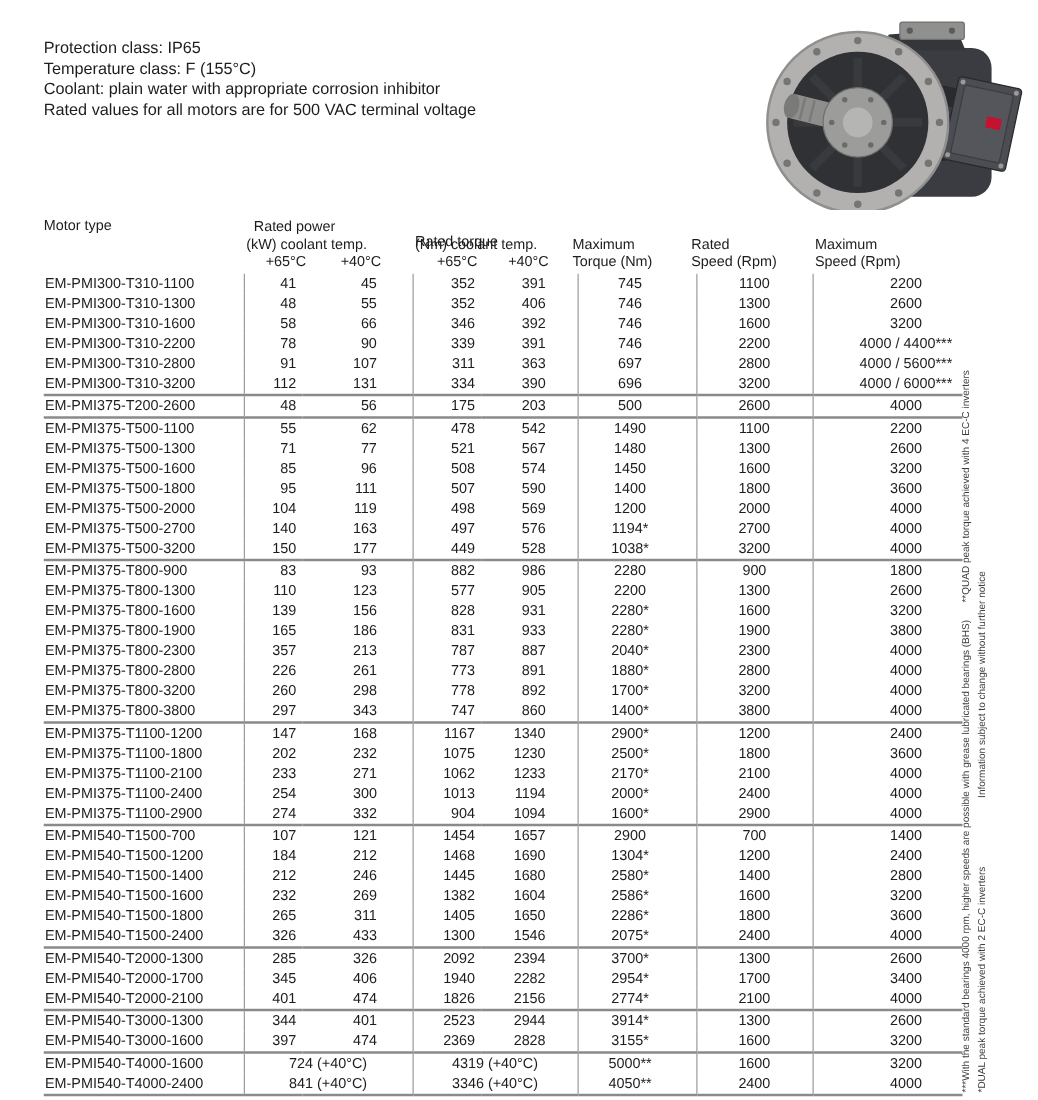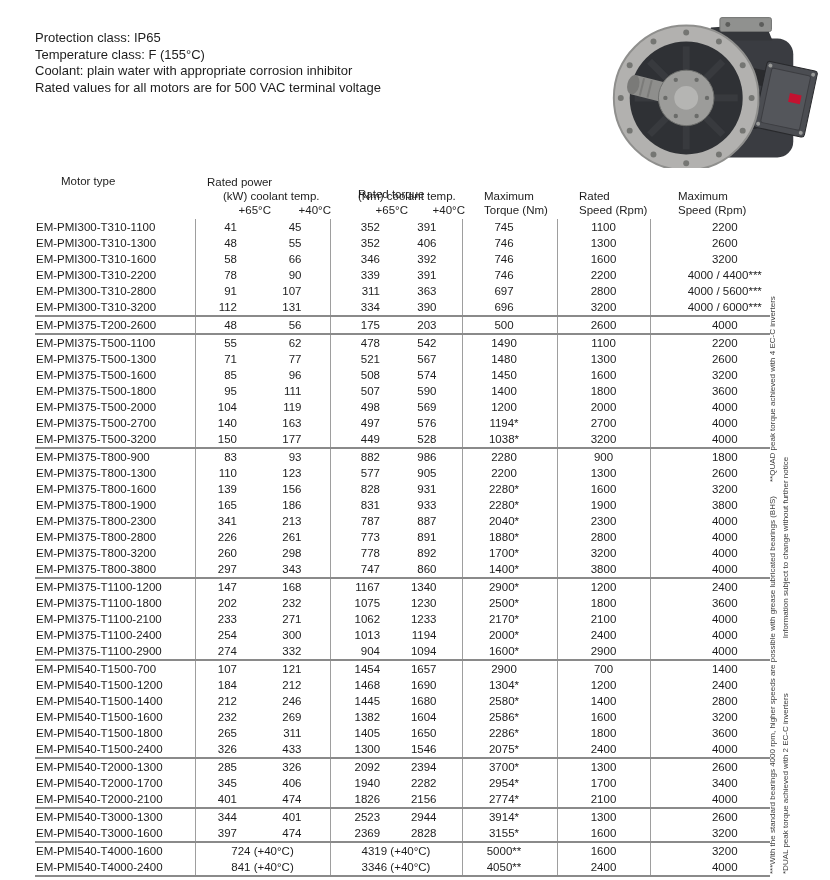--- a/index.html
+++ b/index.html
@@ -6,23 +6,23 @@
   body {
     width:830px; height:880px; background:#ffffff; position:relative;
     font-family:"Liberation Sans", sans-serif; color:#1d1d1d;
     overflow:hidden;
   }
   .info-block { position:absolute; left:35px; top:30px; font-size:13px; line-height:16.5px; }
   .motor-photo { position:absolute; left:595px; top:8px; width:228px; height:160px; }
 
   .table-wrap { position:absolute; left:35px; top:175px; width:735px; }
   .tbl-header { position:relative; height:44px; font-size:11.5px; }
-  .tbl-header span { position:absolute; white-space:nowrap; line-height:13px;margin-left:26px; }
+  .tbl-header span { position:absolute; white-space:nowrap; line-height:13px; }
   .h-motor-type   { left:0;   top:1;  }
-  .h-rated-power  { left:146px; top:1px; }
+  .h-rated-power  { left:168px; top:1px; }
   .h-rated-torque { left:297px; top:13px; }
   .h-kw-unit      { left:162px; top:15px; }
   .h-nm-unit      { left:297px; top:15px; }
   .h-max1         { left:423px; top:15px; }
   .h-rated        { left:518px; top:15px; }
   .h-max2         { left:617px; top:15px; }
   .h-p65  { left:145px; top:29px; width:65px; text-align:right; }
   .h-p40  { left:210px; top:29px; width:60px; text-align:right; }
   .h-t65  { left:285px; top:29px; width:62px; text-align:right; }
   .h-t40  { left:347px; top:29px; width:57px; text-align:right; }
@@ -344,21 +344,21 @@
           <td class="r c2 bl">165</td>
           <td class="r c3">186</td>
           <td class="r c4 bl">831</td>
           <td class="r c5">933</td>
           <td class="c c6 bl">2280*</td>
           <td class="c c7 bl">1900</td>
           <td class="c c8 bl">3800</td>
         </tr>
         <tr>
           <td class="t c1">EM-PMI375-T800-2300</td>
-          <td class="r c2 bl">341</td>
+          <td class="r c2 bl">357</td>
           <td class="r c3">213</td>
           <td class="r c4 bl">787</td>
           <td class="r c5">887</td>
           <td class="c c6 bl">2040*</td>
           <td class="c c7 bl">2300</td>
           <td class="c c8 bl">4000</td>
         </tr>
         <tr>
           <td class="t c1">EM-PMI375-T800-2800</td>
           <td class="r c2 bl">226</td>

